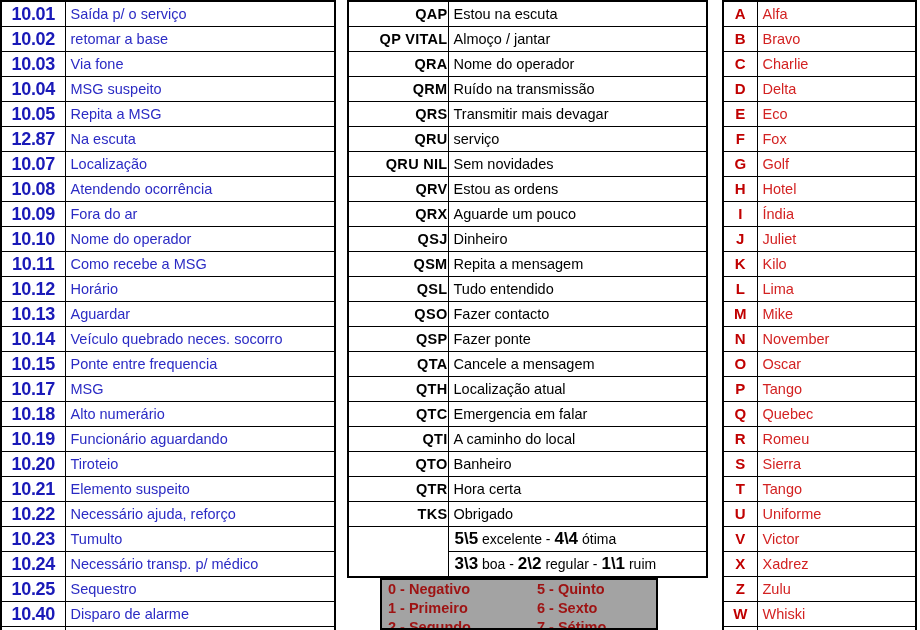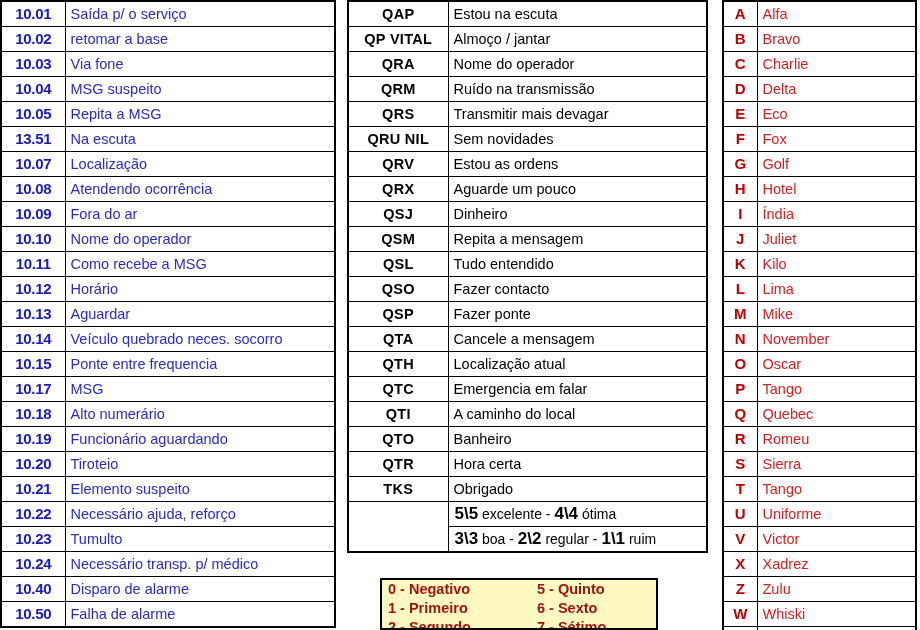--- a/index.html
+++ b/index.html
@@ -46,41 +46,41 @@
     left: 0px;
     top: 0px;
     width: 336px;
     border: 2px solid #000000;
   }
   #tbl-ten td.key {
     width: 64px;
     text-align: center;
     padding: 0;
     font-weight: bold;
-    font-size: 15px;
+    font-size: 18px;
     color: #1a1ab8;
     letter-spacing: -0.3px;
   }
   #tbl-ten td.val {
     color: #2b2bc4;
     font-size: 14.5px;
     padding-left: 5px;
   }
 
   
   #tbl-q {
     position: absolute;
     left: 347px;
     top: 0px;
     width: 361px;
     border: 2px solid #000000;
   }
   #tbl-q td.key {
     width: 100px;
-    text-align: center;
+    text-align: right;
     padding: 0;
     font-weight: bold;
     font-size: 14.5px;
     color: #000000;
     letter-spacing: 0.3px;
   }
   #tbl-q td.val {
     color: #000000;
     font-size: 14.5px;
     padding-left: 5px;
@@ -126,21 +126,21 @@
     padding-left: 5px;
   }
 
   
   #ordinals {
     position: absolute;
     left: 380px;
     top: 578px;
     width: 278px;
     border: 2px solid #000000;
-    background: #fef9c3;
+    background: #a3a3a3;
     box-sizing: border-box;
     overflow: hidden;
     height: 52px;
   }
   #ordinals table {
     border-collapse: collapse;
     table-layout: fixed;
     width: 100%;
   }
   #ordinals td {
@@ -176,21 +176,21 @@
         </tr>
         <tr>
           <td class="key">10.04</td>
           <td class="val">MSG suspeito</td>
         </tr>
         <tr>
           <td class="key">10.05</td>
           <td class="val">Repita a MSG</td>
         </tr>
         <tr>
-          <td class="key">13.51</td>
+          <td class="key">12.87</td>
           <td class="val">Na escuta</td>
         </tr>
         <tr>
           <td class="key">10.07</td>
           <td class="val">Localização</td>
         </tr>
         <tr>
           <td class="key">10.08</td>
           <td class="val">Atendendo ocorrência</td>
         </tr>
@@ -248,20 +248,24 @@
         </tr>
         <tr>
           <td class="key">10.23</td>
           <td class="val">Tumulto</td>
         </tr>
         <tr>
           <td class="key">10.24</td>
           <td class="val">Necessário transp. p/ médico</td>
         </tr>
         <tr>
+          <td class="key">10.25</td>
+          <td class="val">Sequestro</td>
+        </tr>
+        <tr>
           <td class="key">10.40</td>
           <td class="val">Disparo de alarme</td>
         </tr>
         <tr>
           <td class="key">10.50</td>
           <td class="val">Falha de alarme</td>
         </tr>
       </tbody>
   </table>
 
@@ -279,20 +283,24 @@
           <td class="key">QRA</td>
           <td class="val">Nome do operador</td>
         </tr>
         <tr>
           <td class="key">QRM</td>
           <td class="val">Ruído na transmissão</td>
         </tr>
         <tr>
           <td class="key">QRS</td>
           <td class="val">Transmitir mais devagar</td>
+        </tr>
+        <tr>
+          <td class="key">QRU</td>
+          <td class="val">serviço</td>
         </tr>
         <tr>
           <td class="key">QRU NIL</td>
           <td class="val">Sem novidades</td>
         </tr>
         <tr>
           <td class="key">QRV</td>
           <td class="val">Estou as ordens</td>
         </tr>
         <tr>

